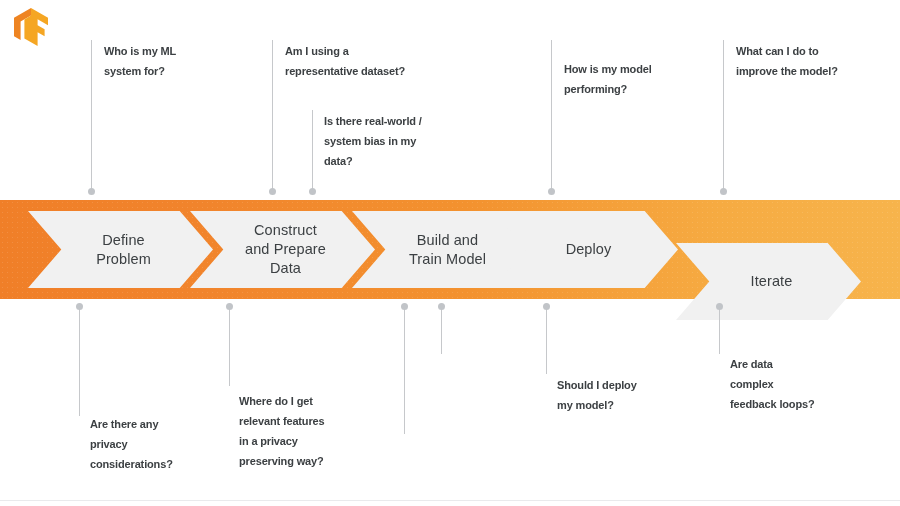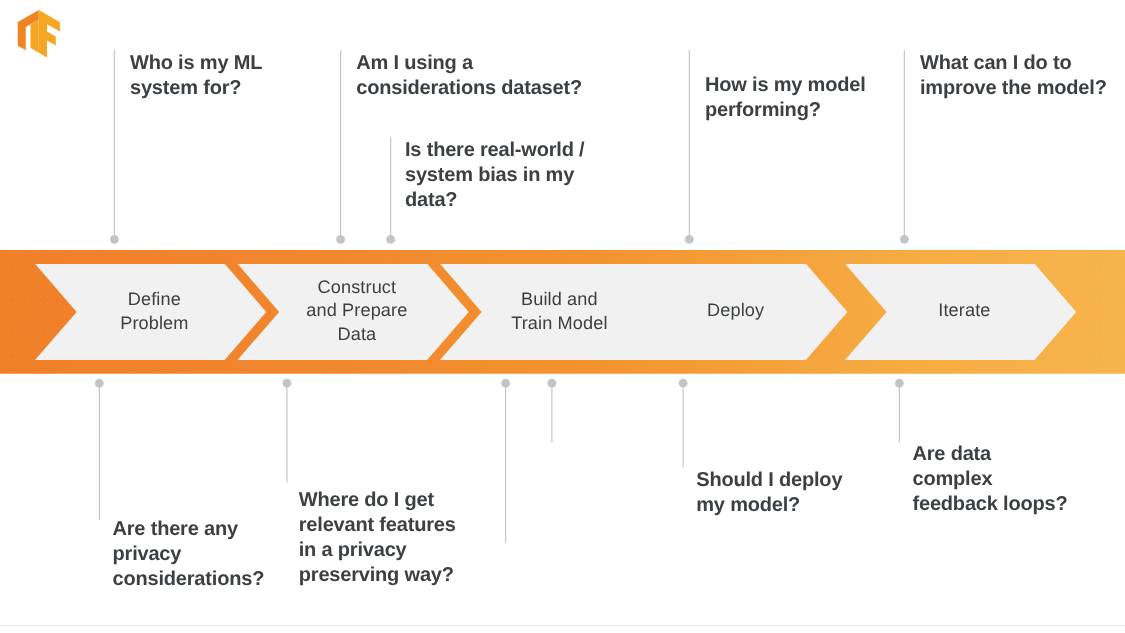--- a/index.html
+++ b/index.html
@@ -48,21 +48,21 @@
     background: #c1c4c8;
   }
   .connector.down .dot { bottom: -3px; }
   .connector.up   .dot { top: -3px; }
 
   
   .qtext {
     position: absolute;
     color: #3c4043;
     font-weight: bold;
-    font-size: 16px;
+    font-size: 11px;
     line-height: 20px;
     letter-spacing: -0.15px;
     white-space: pre-line;
   }
 
   
   .band {
     position: absolute;
     left: 0;
     top: 200px;
@@ -132,21 +132,21 @@
   <div class="connector down" style="left:551px; top:40px; height:152px;">
       <i class="dot"></i>
     </div>
   <div class="connector down" style="left:723px; top:40px; height:152px;">
       <i class="dot"></i>
     </div>
 
   <div class="qtext" style="left:104px; top:41px; width:170px;">Who is my ML
 system for?</div>
   <div class="qtext" style="left:285px; top:41px; width:215px;">Am I using a
-considerations dataset?</div>
+representative dataset?</div>
   <div class="qtext" style="left:324px; top:111px; width:185px;">Is there real-world /
 system bias in my
 data?</div>
   <div class="qtext" style="left:564px; top:59px; width:175px;">How is my model
 performing?</div>
   <div class="qtext" style="left:736px; top:41px; width:175px;">What can I do to
 improve the model?</div>
 
   <div class="band">
     <div class="band-dots"></div>
@@ -161,21 +161,21 @@
 and Prepare
 Data</span>
   </div>
   <div class="chev" style="left:352px; width:185px;">
     <span>Build and
 Train Model</span>
   </div>
   <div class="chev" style="left:493px; width:185px;">
     <span>Deploy</span>
   </div>
-  <div class="chev" style="left:676px; width:185px;">
+  <div class="chev" style="left:676px; width:185px;margin-top:32px;">
     <span>Iterate</span>
   </div>
 
   <div class="connector up" style="left:79px; top:306px; height:110px;">
       <i class="dot"></i>
     </div>
   <div class="connector up" style="left:229px; top:306px; height:80px;">
       <i class="dot"></i>
     </div>
   <div class="connector up" style="left:441px; top:306px; height:48px;">

